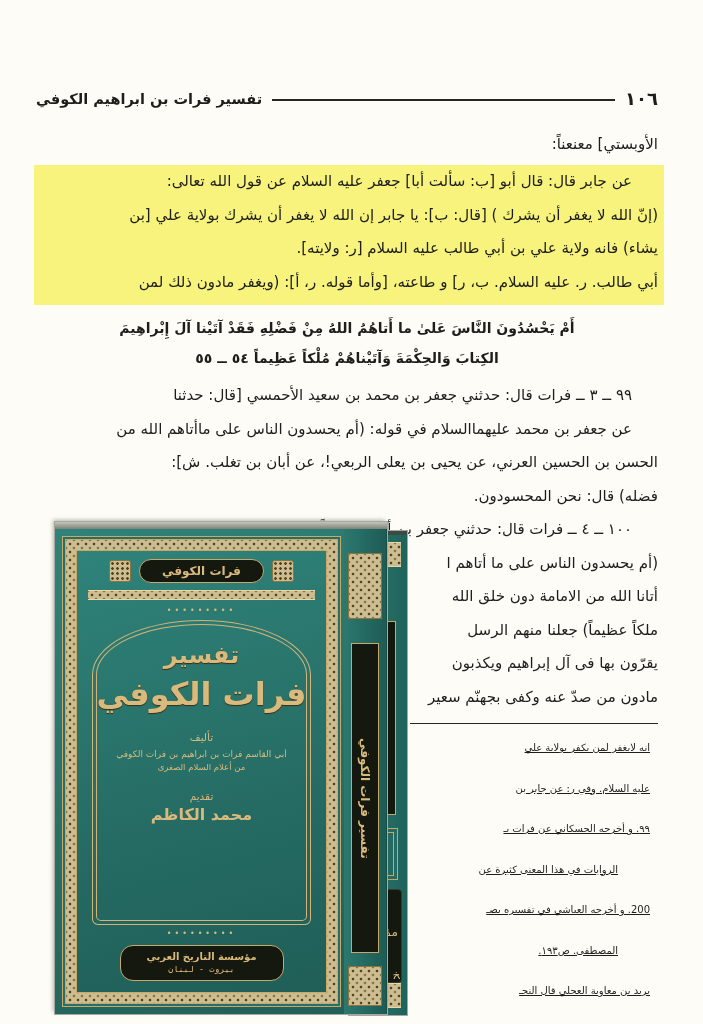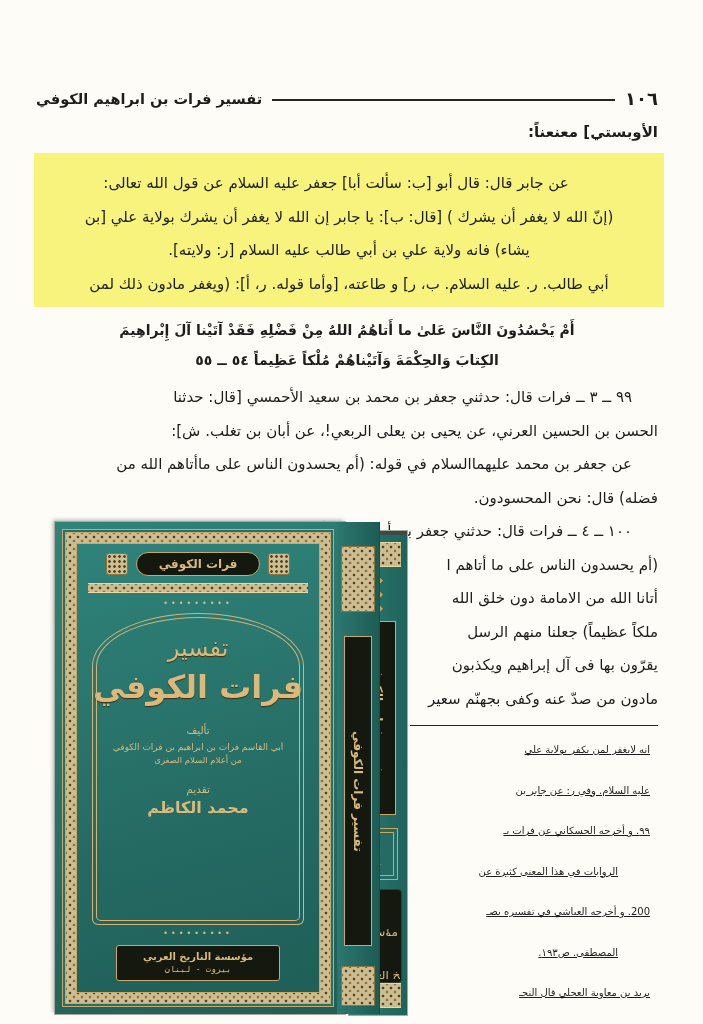--- a/index.html
+++ b/index.html
@@ -10,43 +10,43 @@
   }
   
   .text-layer{position:absolute;inset:0;padding:88px 45px 0 36px;direction:rtl;overflow:hidden;}
   .header{display:flex;align-items:center;gap:10px;font-weight:bold;}
   .pnum{font-size:18px;letter-spacing:1px;}
   .rule{flex:1;border-top:2px solid #26261f;height:0;margin-top:3px;}
   .htitle{font-size:14.5px;}
   .bl{margin:0;font-size:15px;line-height:33.5px;white-space:nowrap;}
   .fnl{margin:8px;font-size:10px;line-height:32.5px;white-space:nowrap;text-decoration:underline;}
   .ind{text-indent:26px;}
-  .intro{margin-top:8px;line-height:30px;font-weight:bold;}
-  .highlight{background:#f7f37d;margin:6px -6px 0 -2px;padding:14px 6px 6px;text-align:center;}
+  .intro{margin-top:20px;line-height:30px;}
+  .highlight{background:#f7f37d;margin:6px -6px 0 -2px;padding:0 6px 6px;}
   .verse{font-weight:bold;text-align:center;margin:8px 0 6px;}
   .verse p{margin:0;font-size:14px;line-height:30px;white-space:nowrap;}
   .fn-sep{width:248px;border-top:1.5px solid #26261f;height:0;margin:9px 0 5px auto;}
   .find1{padding-right:32px;}
   .find2{padding-right:46px;}
   
   .book{position:absolute;box-sizing:border-box;}
   .orn{
     background-color:#cdbd92;
     background-image:
       radial-gradient(circle,#56431f 1px,transparent 1.7px),
       radial-gradient(circle,#8a7440 1px,transparent 1.7px);
     background-size:8px 8px,8px 8px;background-position:0 0,4px 4px;
     border-top:1px solid #e8d8a6;border-bottom:1px solid #e8d8a6;
   }
   
   .front-book{
-    left:55px;top:522px;width:290px;height:492px;z-index:6;
+    left:55px;top:522px;width:332px;height:492px;z-index:6;
     background:linear-gradient(160deg,#2f837a,#276f67 55%,#1f5f58);
     box-shadow:0 0 0 1px #a8a89f,-2px -2px 4px rgba(120,120,115,.55);
-    display:flex;flex-direction:row;
+    display:flex;flex-direction:column;
   }
   .top-edge{height:7px;background:linear-gradient(#c2c5bb,#7d827b);}
   .front-row{flex:1;display:flex;min-height:0;}
   .cover{flex:1;display:flex;min-width:0;}
   .f1{flex:1;margin:7px 3px 7px 7px;border:1px solid #c9a96a;padding:2px;display:flex;background:#276f67;}
   .f2{flex:1;padding:10px;border:1px solid #c9a96a;display:flex;
       background-color:#cdbd92;
       background-image:radial-gradient(circle,#56431f 1px,transparent 1.7px),radial-gradient(circle,#8a7440 1px,transparent 1.7px);
       background-size:8px 8px,8px 8px;background-position:0 0,4px 4px;}
   .f3{flex:1;border:1px solid #c9a96a;background:linear-gradient(165deg,#2f837a,#256b63 60%,#1f5f58);
@@ -57,27 +57,27 @@
       background-image:radial-gradient(circle,#56431f 1px,transparent 1.6px);background-size:5px 5px;}
   .cartouche{background:#15180f;border:1px solid #c9a96a;border-radius:15px;
       padding:4px 22px;color:#d9ba7c;font-size:12px;font-weight:bold;white-space:nowrap;}
   .thin-orn{height:8px;margin:7px 2px 6px;}
   .dots{text-align:center;color:#d9ba7c;font-size:8px;letter-spacing:3px;line-height:10px;overflow:hidden;white-space:nowrap;}
   .arch{flex:1;margin:4px 6px 4px;border:1px solid #d2b379;
       border-radius:110px 110px 6px 6px / 55px 55px 6px 6px;
       position:relative;display:flex;flex-direction:column;align-items:center;text-align:center;min-height:0;}
   .arch::before{content:"";position:absolute;inset:3px;border:1px solid #d2b379;
       border-radius:106px 106px 5px 5px / 51px 51px 5px 5px;pointer-events:none;}
-  .title1{margin-top:20px;font-size:24px;font-weight:normal;color:#d9ba7c;text-shadow:0 1px 1px #3c2f14;}
+  .title1{margin-top:20px;font-size:24px;font-weight:bold;color:#d9ba7c;text-shadow:0 1px 1px #3c2f14;}
   .title2{margin-top:6px;font-size:32px;font-weight:bold;color:#d9ba7c;text-shadow:0 1px 1px #3c2f14;white-space:nowrap;}
   .byline{margin-top:18px;font-size:10.5px;color:#d9ba7c;}
   .auth1{margin-top:6px;font-size:9px;color:#d9ba7c;white-space:nowrap;max-width:210px;overflow:hidden;}
   .auth2{margin-top:3px;font-size:8.5px;color:#d9ba7c;}
   .pres{margin-top:3px;font-size:16px;font-weight:bold;color:#d9ba7c;}
-  .pub-cart{margin:6px auto 2px;background:#15180f;border:1px solid #c9a96a;border-radius:3px;
+  .pub-cart{margin:6px auto 2px;background:#15180f;border:1px solid #c9a96a;border-radius:13px;
       padding:5px 16px;text-align:center;min-width:130px;}
   .pub1{font-size:10px;font-weight:bold;color:#d9ba7c;white-space:nowrap;}
   .pub2{font-size:8.5px;color:#d9ba7c;margin-top:2px;font-family:Liberation Mono, monospace;}
   
   .spine1{width:42px;flex:0 0 auto;display:flex;flex-direction:column;align-items:center;
       background:linear-gradient(90deg,#2c786f,#1d5c55);border-right:1px solid #184f49;padding:24px 0 8px;}
   .sp-top{width:32px;height:64px;border:1px solid #8a7440;}
   .sp-black{width:26px;height:308px;margin-top:24px;background:#15180f;border:1px solid #c9a96a;
       display:flex;align-items:center;justify-content:center;overflow:hidden;}
   .vtxt{writing-mode:vertical-rl;color:#d9ba7c;font-size:12px;font-weight:bold;letter-spacing:2px;white-space:nowrap;}
@@ -126,22 +126,22 @@
       <p class="bl">يشاء) فانه ولاية علي بن أبي طالب عليه السلام [ر: ولايته].</p>
       <p class="bl">أبي طالب. ر. عليه السلام. ب، ر] و طاعته، [وأما قوله. ر، أ]: (ويغفر مادون ذلك لمن</p>
     </div>
 
     <div class="verse">
       <p>أَمْ يَحْسُدُونَ النَّاسَ عَلىٰ ما أَتاهُمُ اللهُ مِنْ فَضْلِهِ فَقَدْ آتَيْنا آلَ إِبْراهِيمَ</p>
       <p>الكِتابَ وَالحِكْمَةَ وَآتَيْناهُمْ مُلْكاً عَظِيماً ٥٤ ــ ٥٥</p>
     </div>
 
     <p class="bl ind">٩٩ ــ ٣ ــ فرات قال: حدثني جعفر بن محمد بن سعيد الأحمسي [قال: حدثنا</p>
+    <p class="bl ind">عن جعفر بن محمد عليهماالسلام في قوله: (أم يحسدون الناس على ماأتاهم الله من</p>
     <p class="bl">الحسن بن الحسين العرني، عن يحيى بن يعلى الربعي!، عن أبان بن تغلب. ش]:</p>
-    <p class="bl ind">عن جعفر بن محمد عليهماالسلام في قوله: (أم يحسدون الناس على ماأتاهم الله من</p>
     <p class="bl">فضله) قال: نحن المحسودون.</p>
     <p class="bl ind">١٠٠ ــ ٤ ــ فرات قال: حدثني جعفر بن أحمد معنعناً:</p>
     <p class="bl">(أم يحسدون الناس على ما أتاهم ا</p>
     <p class="bl">أتانا الله من الامامة دون خلق الله</p>
     <p class="bl">ملكاً عظيماً) جعلنا منهم الرسل</p>
     <p class="bl">يقرّون بها فى آل إبراهيم ويكذبون</p>
     <p class="bl">مادون من صدّ عنه وكفى بجهنّم سعير</p>
 
     <div class="fn-sep"></div>
 

